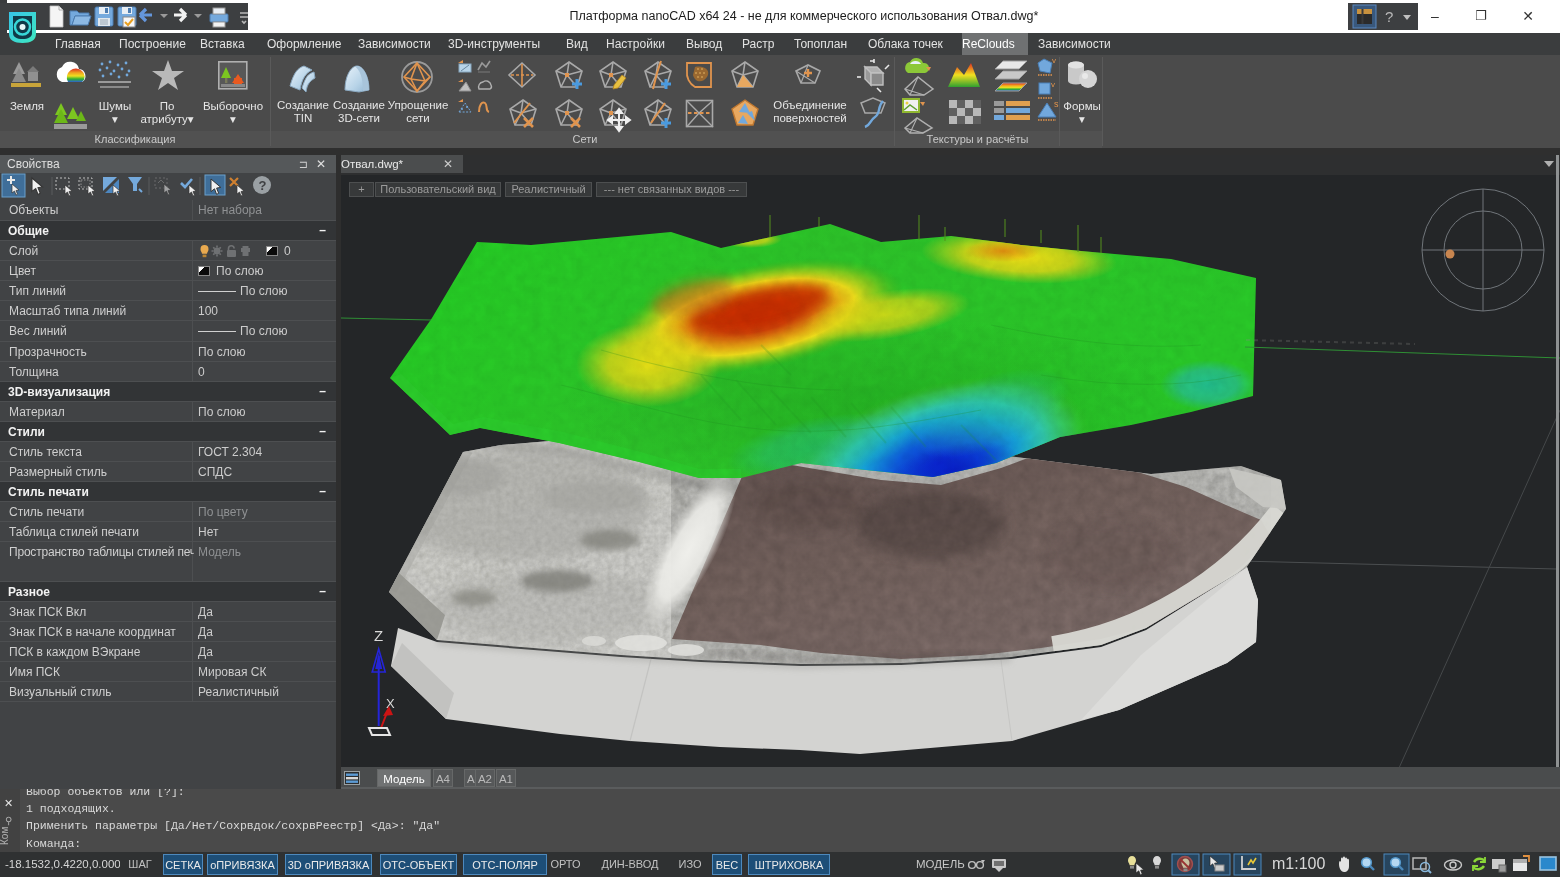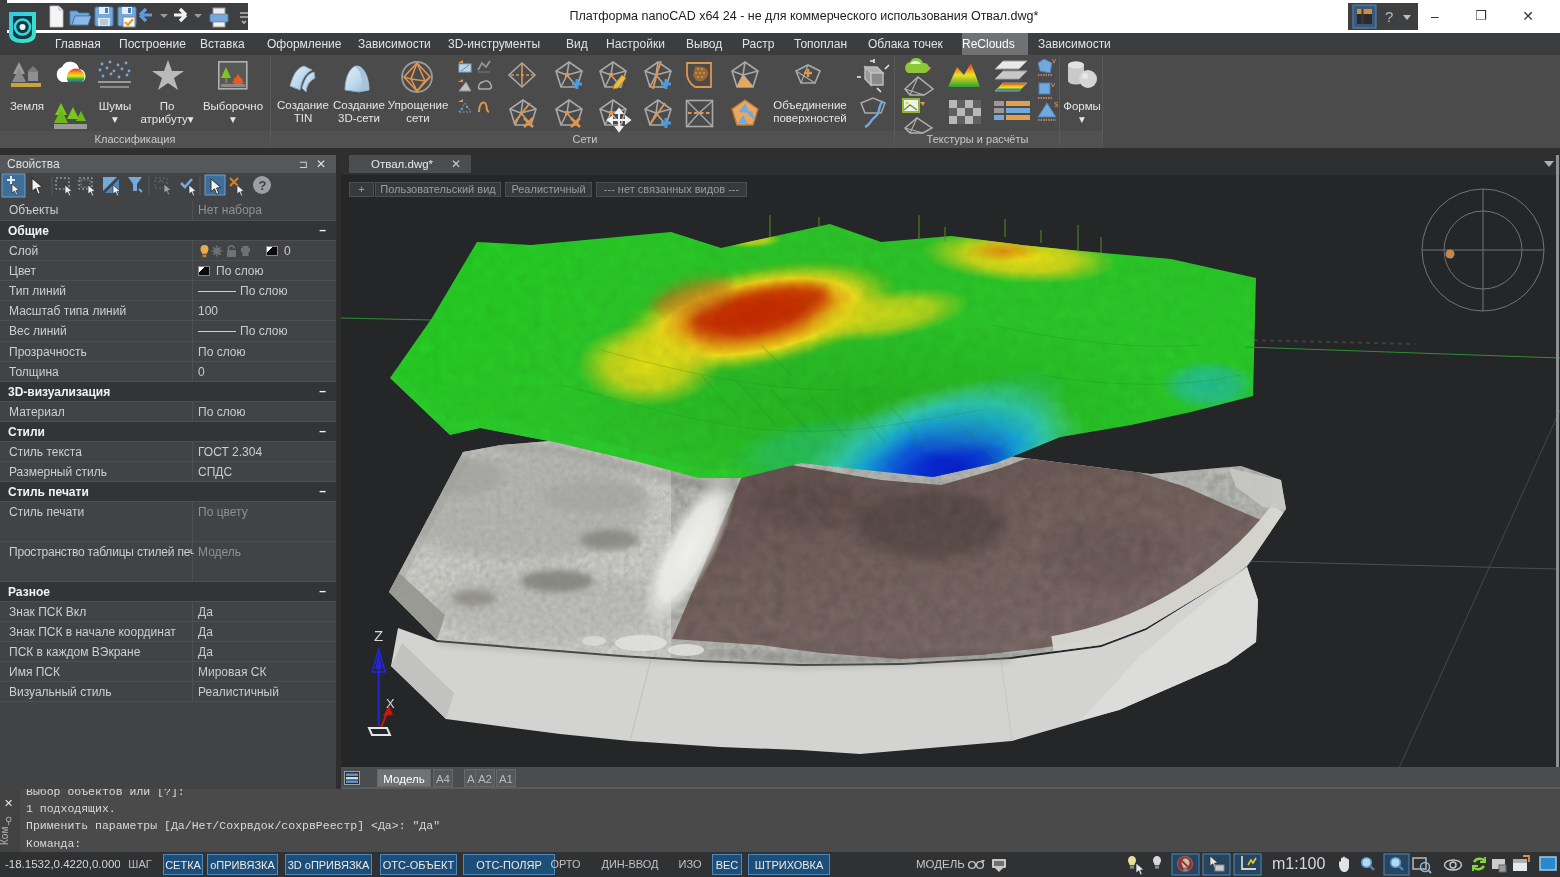--- a/index.html
+++ b/index.html
@@ -43,22 +43,22 @@
 .prow.sep { border-top:1px solid #4d4f51; }
 .prow.hdr { background:#323436; color:#f2f2f2; font-weight:bold; }
 .prow.hdr .minus { position:absolute; right:10px; top:0; line-height:19px; font-weight:bold; }
 .pcol-sep { position:absolute; left:192px; width:1px; background:#4d4f51; }
 .sw { display:inline-block; width:12px; height:10px; margin-right:6px; position:relative; top:1px;
   background:linear-gradient(135deg,#ffffff 0 28%,#0a0a0a 28% 100%); border:1px solid #888; }
 .lnln { display:inline-block; width:38px; height:1px; background:#d0d0d0; margin-right:4px; position:relative; top:-3px; }
 
 
 #docktabs { left:341px; top:155px; width:1219px; height:20px; background:#2e2f30; }
-#dtab { position:absolute; left:8px; top:0; width:122px; height:18px; background:#4b4d4e;
-  color:#e8e8e8; font-size:11.5px; line-height:18px; padding-left:22px; }
+#dtab { position:absolute; left:0; top:0; width:122px; height:18px; background:#4b4d4e;
+  color:#e8e8e8; font-size:11.5px; line-height:18px; }
 
 
 #viewport { left:341px; top:175px; width:1219px; height:592px; background:#242628; overflow:hidden; }
 .vbtn { position:absolute; top:7px; height:15px; background:#37393a; border:1px solid #4d4f50;
   color:#9b9b9b; font-size:11px; line-height:13px; text-align:center; }
 
 
 #layouttabs { left:341px; top:767px; width:1219px; height:22px; background:#4a4c4d; border-bottom:2px solid #5a5c5d;}
 .ltab { position:absolute; top:2px; height:18px; font-size:11.5px; line-height:18px; text-align:center;
   background:#565859; color:#b9b9b9; border:1px solid #666868; }
@@ -601,20 +601,24 @@
         <span class="lab">Размерный стиль</span>
         <span class="val">СПДС</span>
       </div>
     <div class="prow hdr sep" style="top:326px;">
         <span class="lab" style="left:8px;">Стиль печати</span>
         <span class="minus">–</span>
       </div>
     <div class="prow sep" style="top:346px;">
         <span class="lab">Стиль печати</span>
         <span class="val dis">По цвету</span>
+      </div>
+    <div class="prow sep" style="top:366px;">
+        <span class="lab">Таблица стилей печати</span>
+        <span class="val">Нет</span>
       </div>
     <div class="prow sep" style="top:386px;">
         <span class="lab" style="font-size:12px;letter-spacing:-0.2px;max-width:185px;">Пространство таблицы стилей печати</span>
         <span class="val dis">Модель</span>
       </div>
     <div class="prow hdr sep" style="top:426px;">
         <span class="lab" style="left:8px;">Разное</span>
         <span class="minus">–</span>
       </div>
     <div class="prow sep" style="top:446px;">
@@ -871,21 +875,21 @@
     <div class="cline" style="top:47px;">Команда:</div>
   </div>
 
   <div class="abs" id="statusbar">
     <div style="position:absolute;left:5px;top:0;width:115px;height:25px;line-height:24px;color:#d6d6d6;font-size:11.5px;overflow:hidden;white-space:nowrap;">-18.1532,0.4220,0.0000</div>
     <div class="sbtn off" style="left:128px;width:24px;">ШАГ</div>
     <div class="sbtn on" style="left:163px;width:40px;">СЕТКА</div>
     <div class="sbtn on" style="left:207px;width:71px;">оПРИВЯЗКА</div>
     <div class="sbtn on" style="left:285px;width:87px;">3D оПРИВЯЗКА</div>
     <div class="sbtn on" style="left:380px;width:77px;">ОТС-ОБЪЕКТ</div>
-    <div class="sbtn on" style="left:463px;width:92px;">ОТС-ПОЛЯР</div>
+    <div class="sbtn on" style="left:463px;width:84px;">ОТС-ПОЛЯР</div>
     <div class="sbtn off" style="left:546px;width:39px;">ОРТО</div>
     <div class="sbtn off" style="left:592px;width:76px;">ДИН-ВВОД</div>
     <div class="sbtn off" style="left:674px;width:32px;">ИЗО</div>
     <div class="sbtn on" style="left:712px;width:30px;">ВЕС</div>
     <div class="sbtn on" style="left:748px;width:82px;">ШТРИХОВКА</div>
     <div style="position:absolute;left:916px;top:0;height:25px;line-height:24px;color:#c6c6c6;">МОДЕЛЬ</div>
     <div style="position:absolute;left:1272px;top:0;height:25px;line-height:24px;color:#d8d8d8;font-size:16px;">m1:100</div>
     <svg width="1560" height="25" viewBox="0 0 1560 25" style="position:absolute;left:0;top:0;">
       <defs>
         <g id="bulb">

